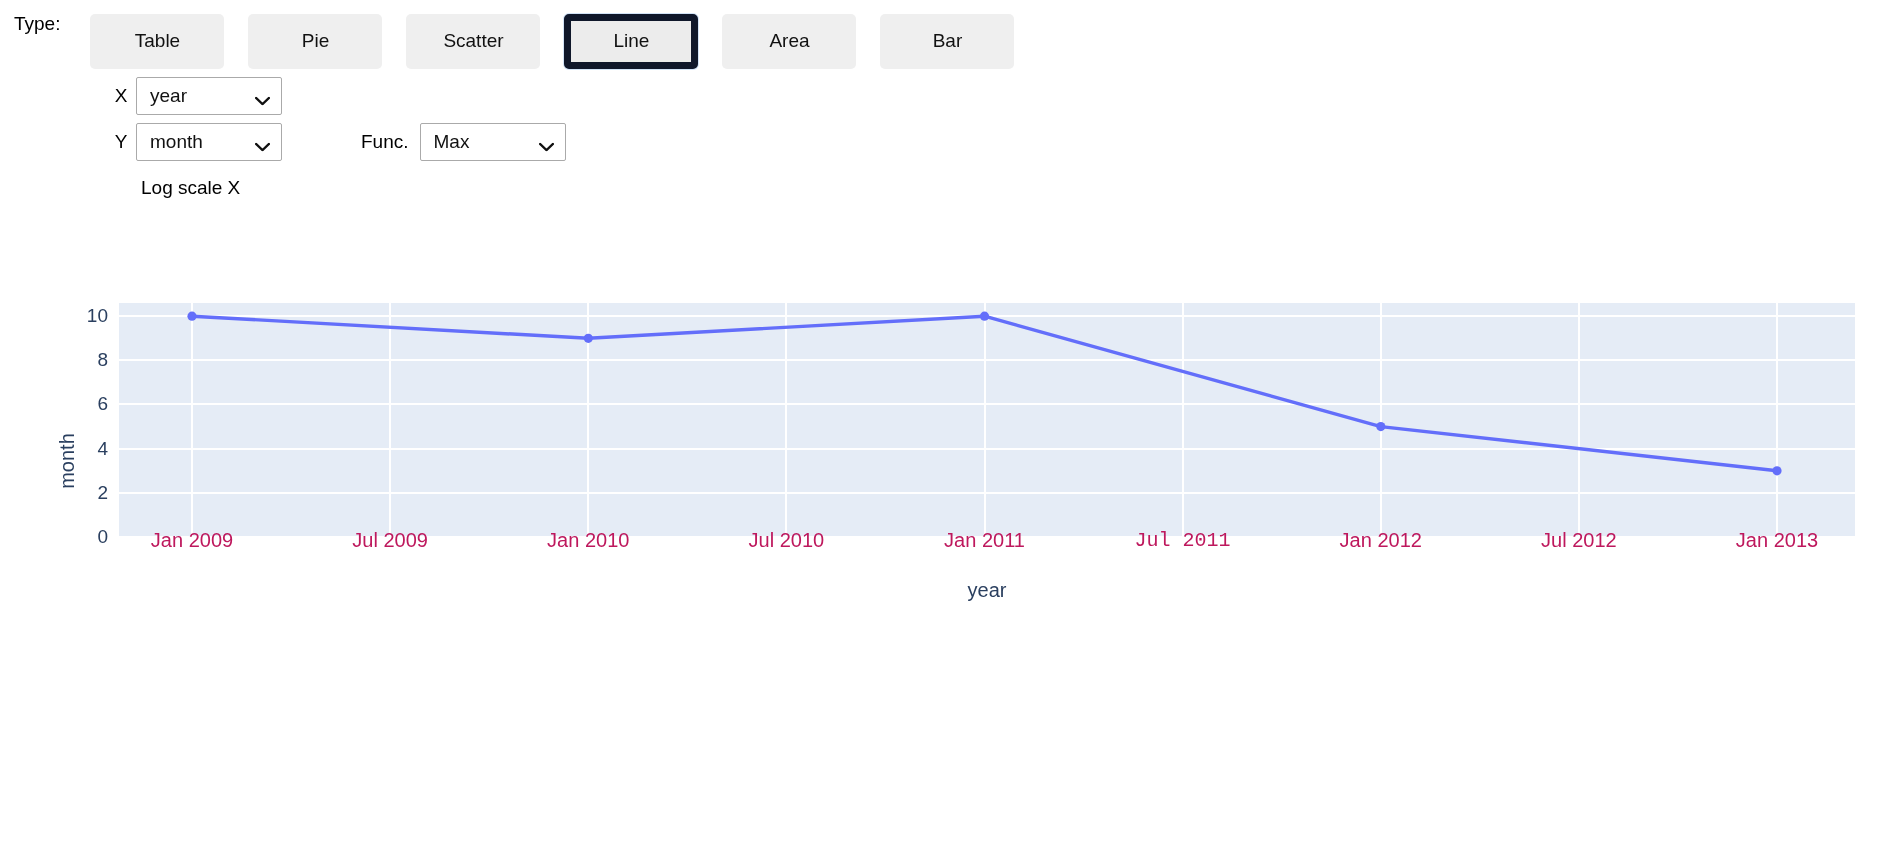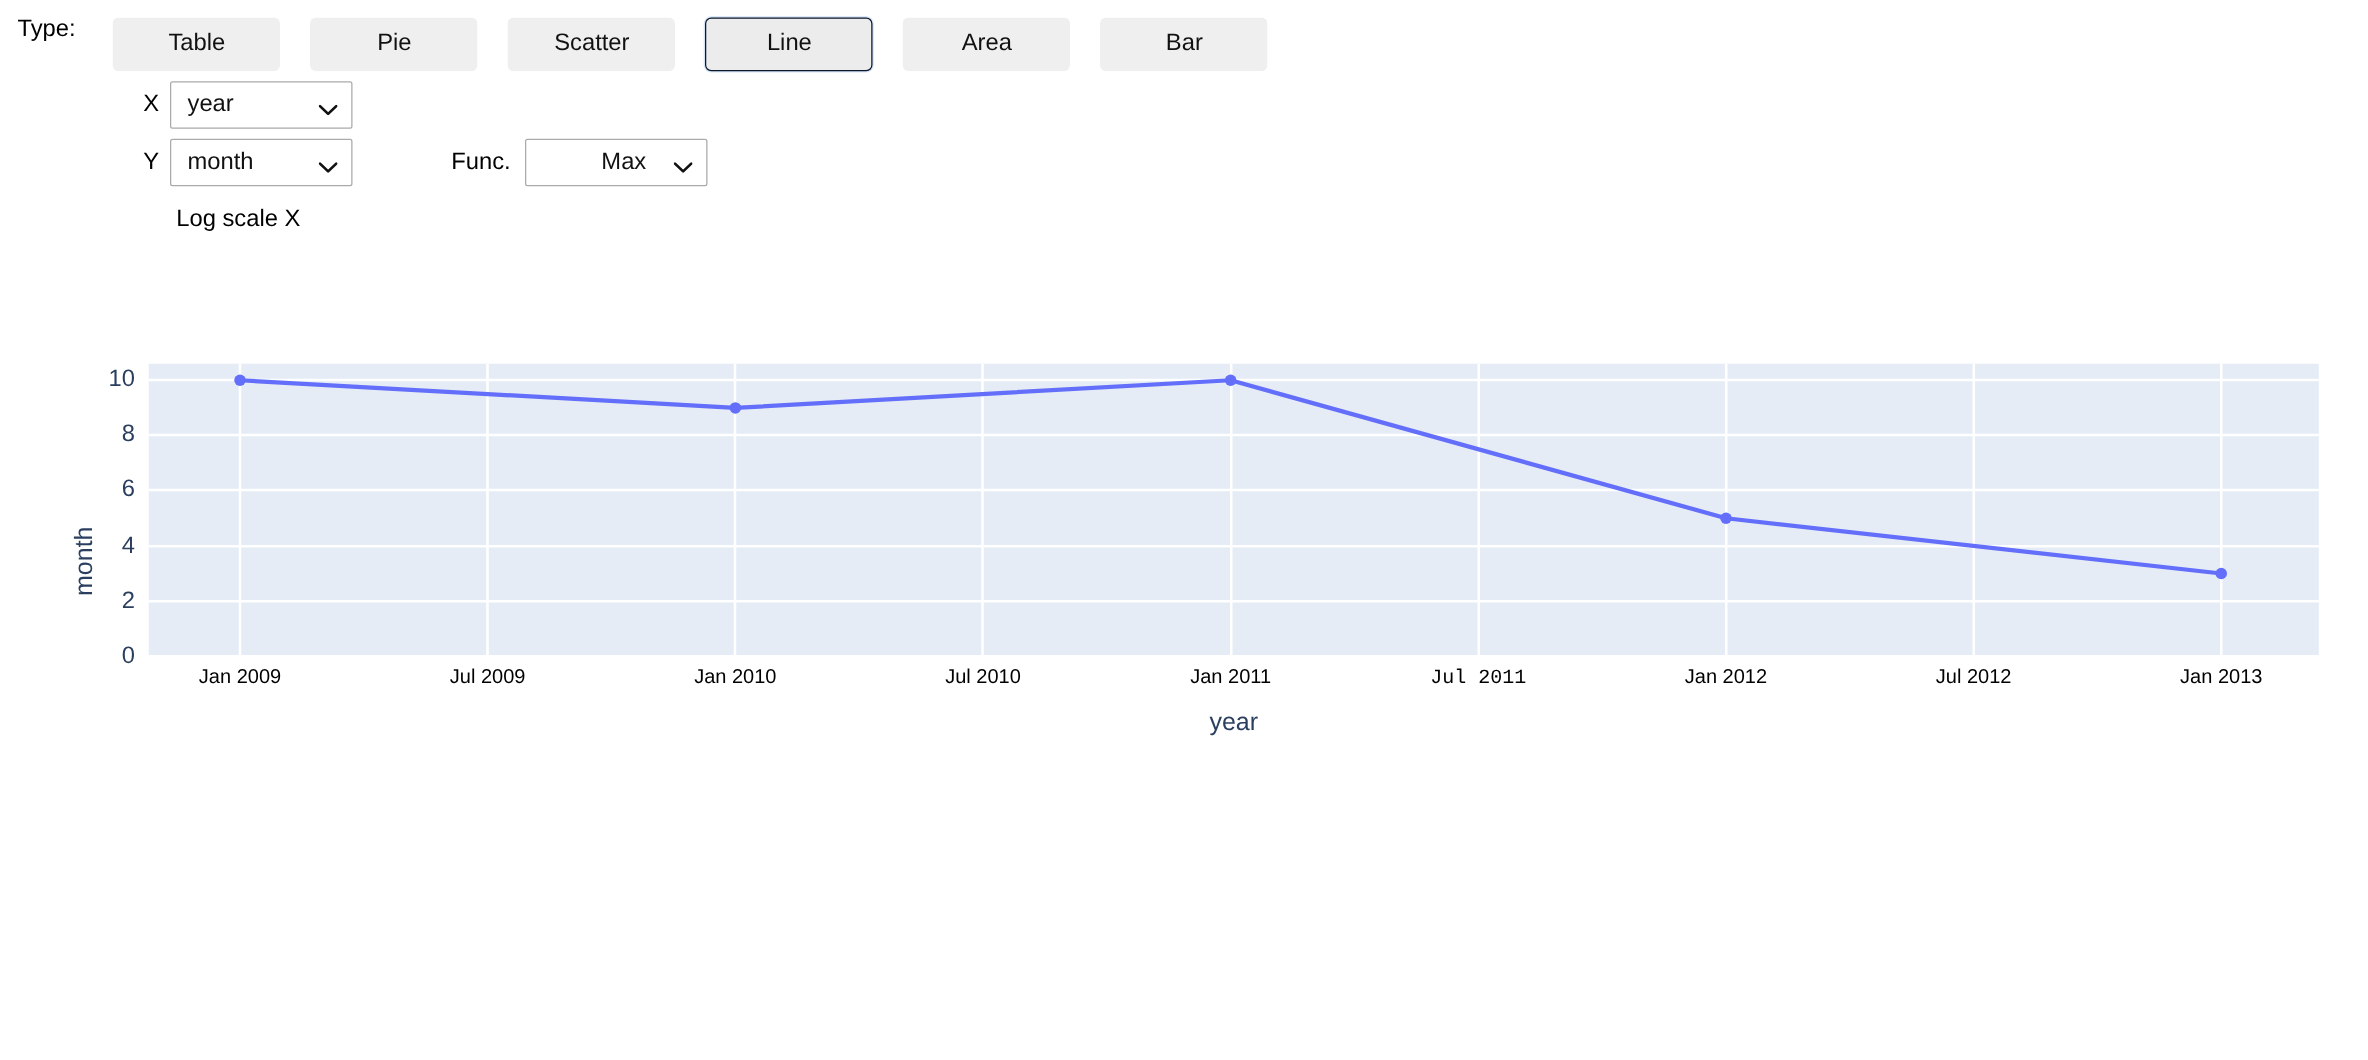--- a/index.html
+++ b/index.html
@@ -36,21 +36,21 @@
     border: 1px solid transparent;
     border-radius: 5px;
     padding: 10px 0;
     width: 134px;
     text-align: center;
     margin-right: 8px;
     cursor: pointer;
     line-height: 1.1;
   }
   .type-btn.selected {
-    border: 1px solid #0f172a;
+    border: 7px solid #0f172a;
     background: #ececec;
     box-shadow: 0 0 0 1px rgba(126,176,232,0.35);
   }
 
   .encoding-label {
     font-size: 19px;
     color: #000;
     margin-top: 20px;
     margin-bottom: 6px;
   }
@@ -91,21 +91,21 @@
     transform: translateY(-50%);
     width: 15px;
     height: 9px;
   }
   .func-label {
     font-size: 19px;
     color: #000;
     margin-left: 79px;
     margin-right: 11px;
   }
-  .select-box.func { width: 146px; justify-content: center; }
+  .select-box.func { width: 146px; }
 
   .logscale-row {
     margin-left: 127px;
     margin-top: 16px;
     font-size: 19px;
     color: #000;
     display: flex;
     align-items: flex-end;
   }
   .logscale-row.second { margin-top: 18px; }
@@ -151,23 +151,23 @@
     font-size: 19px;
     color: #2a3f5f;
     transform: translateY(-50%);
     white-space: nowrap;
     text-align: right;
     width: 60px;
   }
 
   .xtick {
     position: absolute;
-    top: 244px;
-    font-size: 16px;
-    color: #000000;
+    top: 228px;
+    font-size: 20px;
+    color: #be185d;
     transform: translateX(-50%);
     white-space: nowrap;
   }
 
   .y-axis-title {
     position: absolute;
     left: 40px;
     top: 50%;
     transform: translateY(-50%) rotate(-90deg);
     transform-origin: center center;

